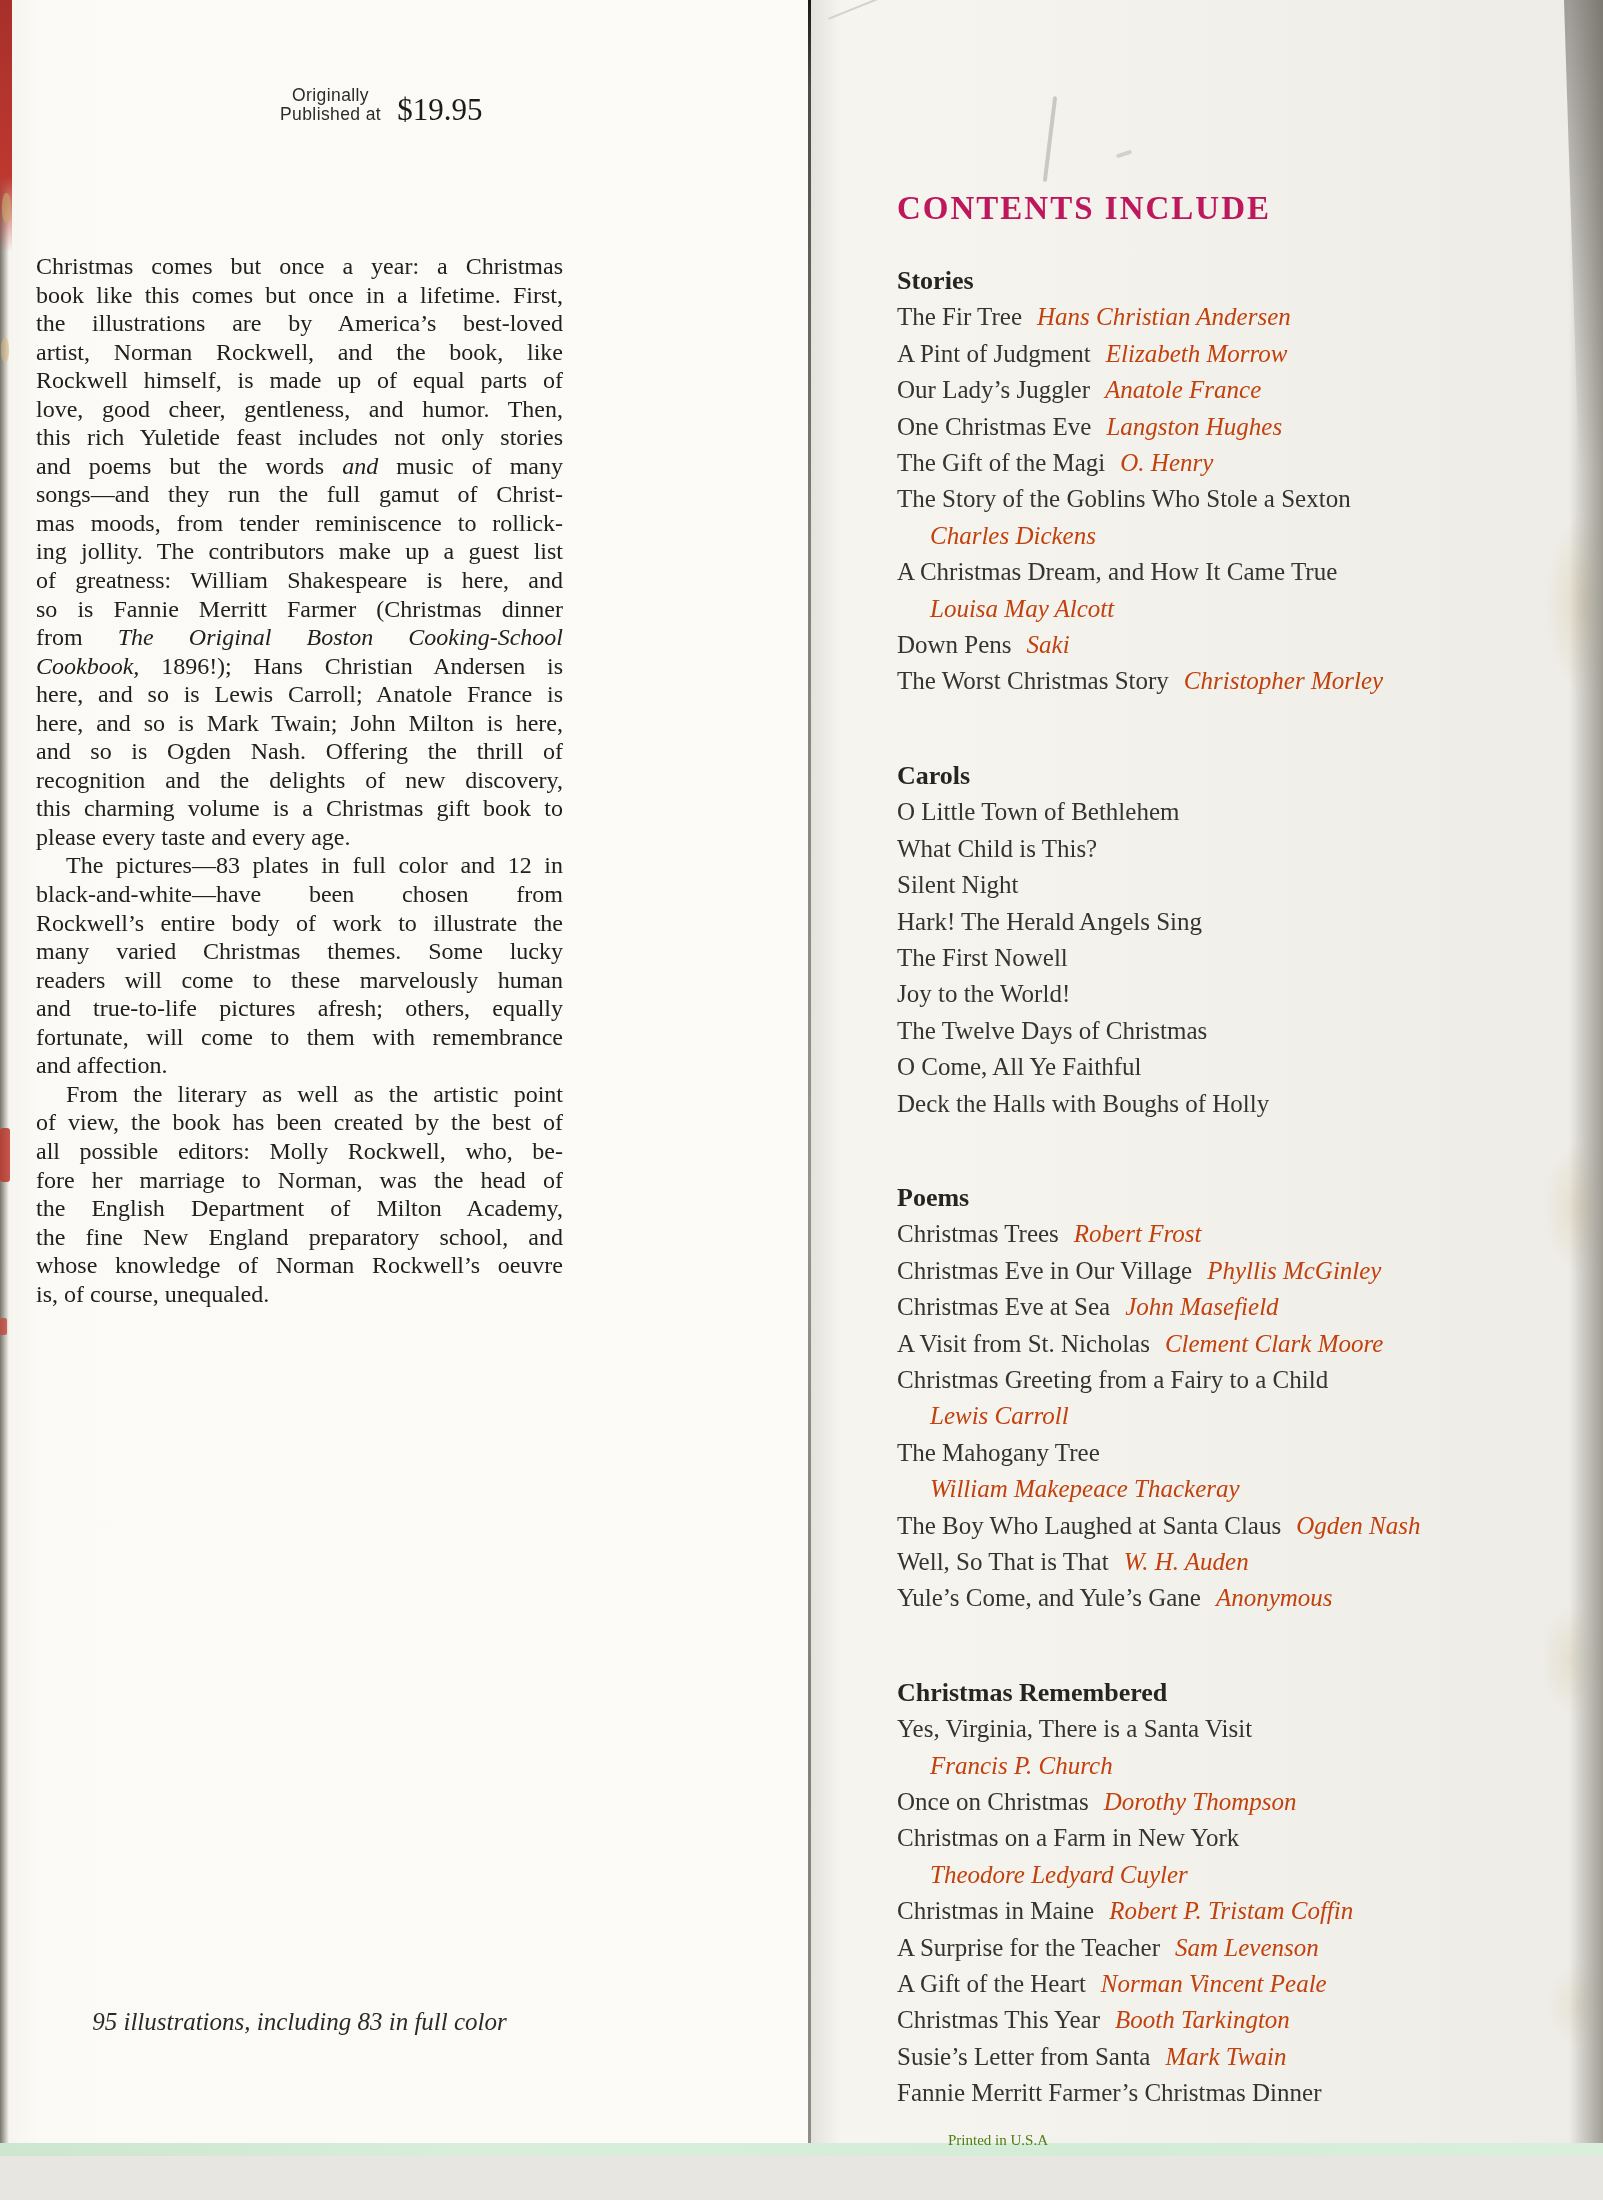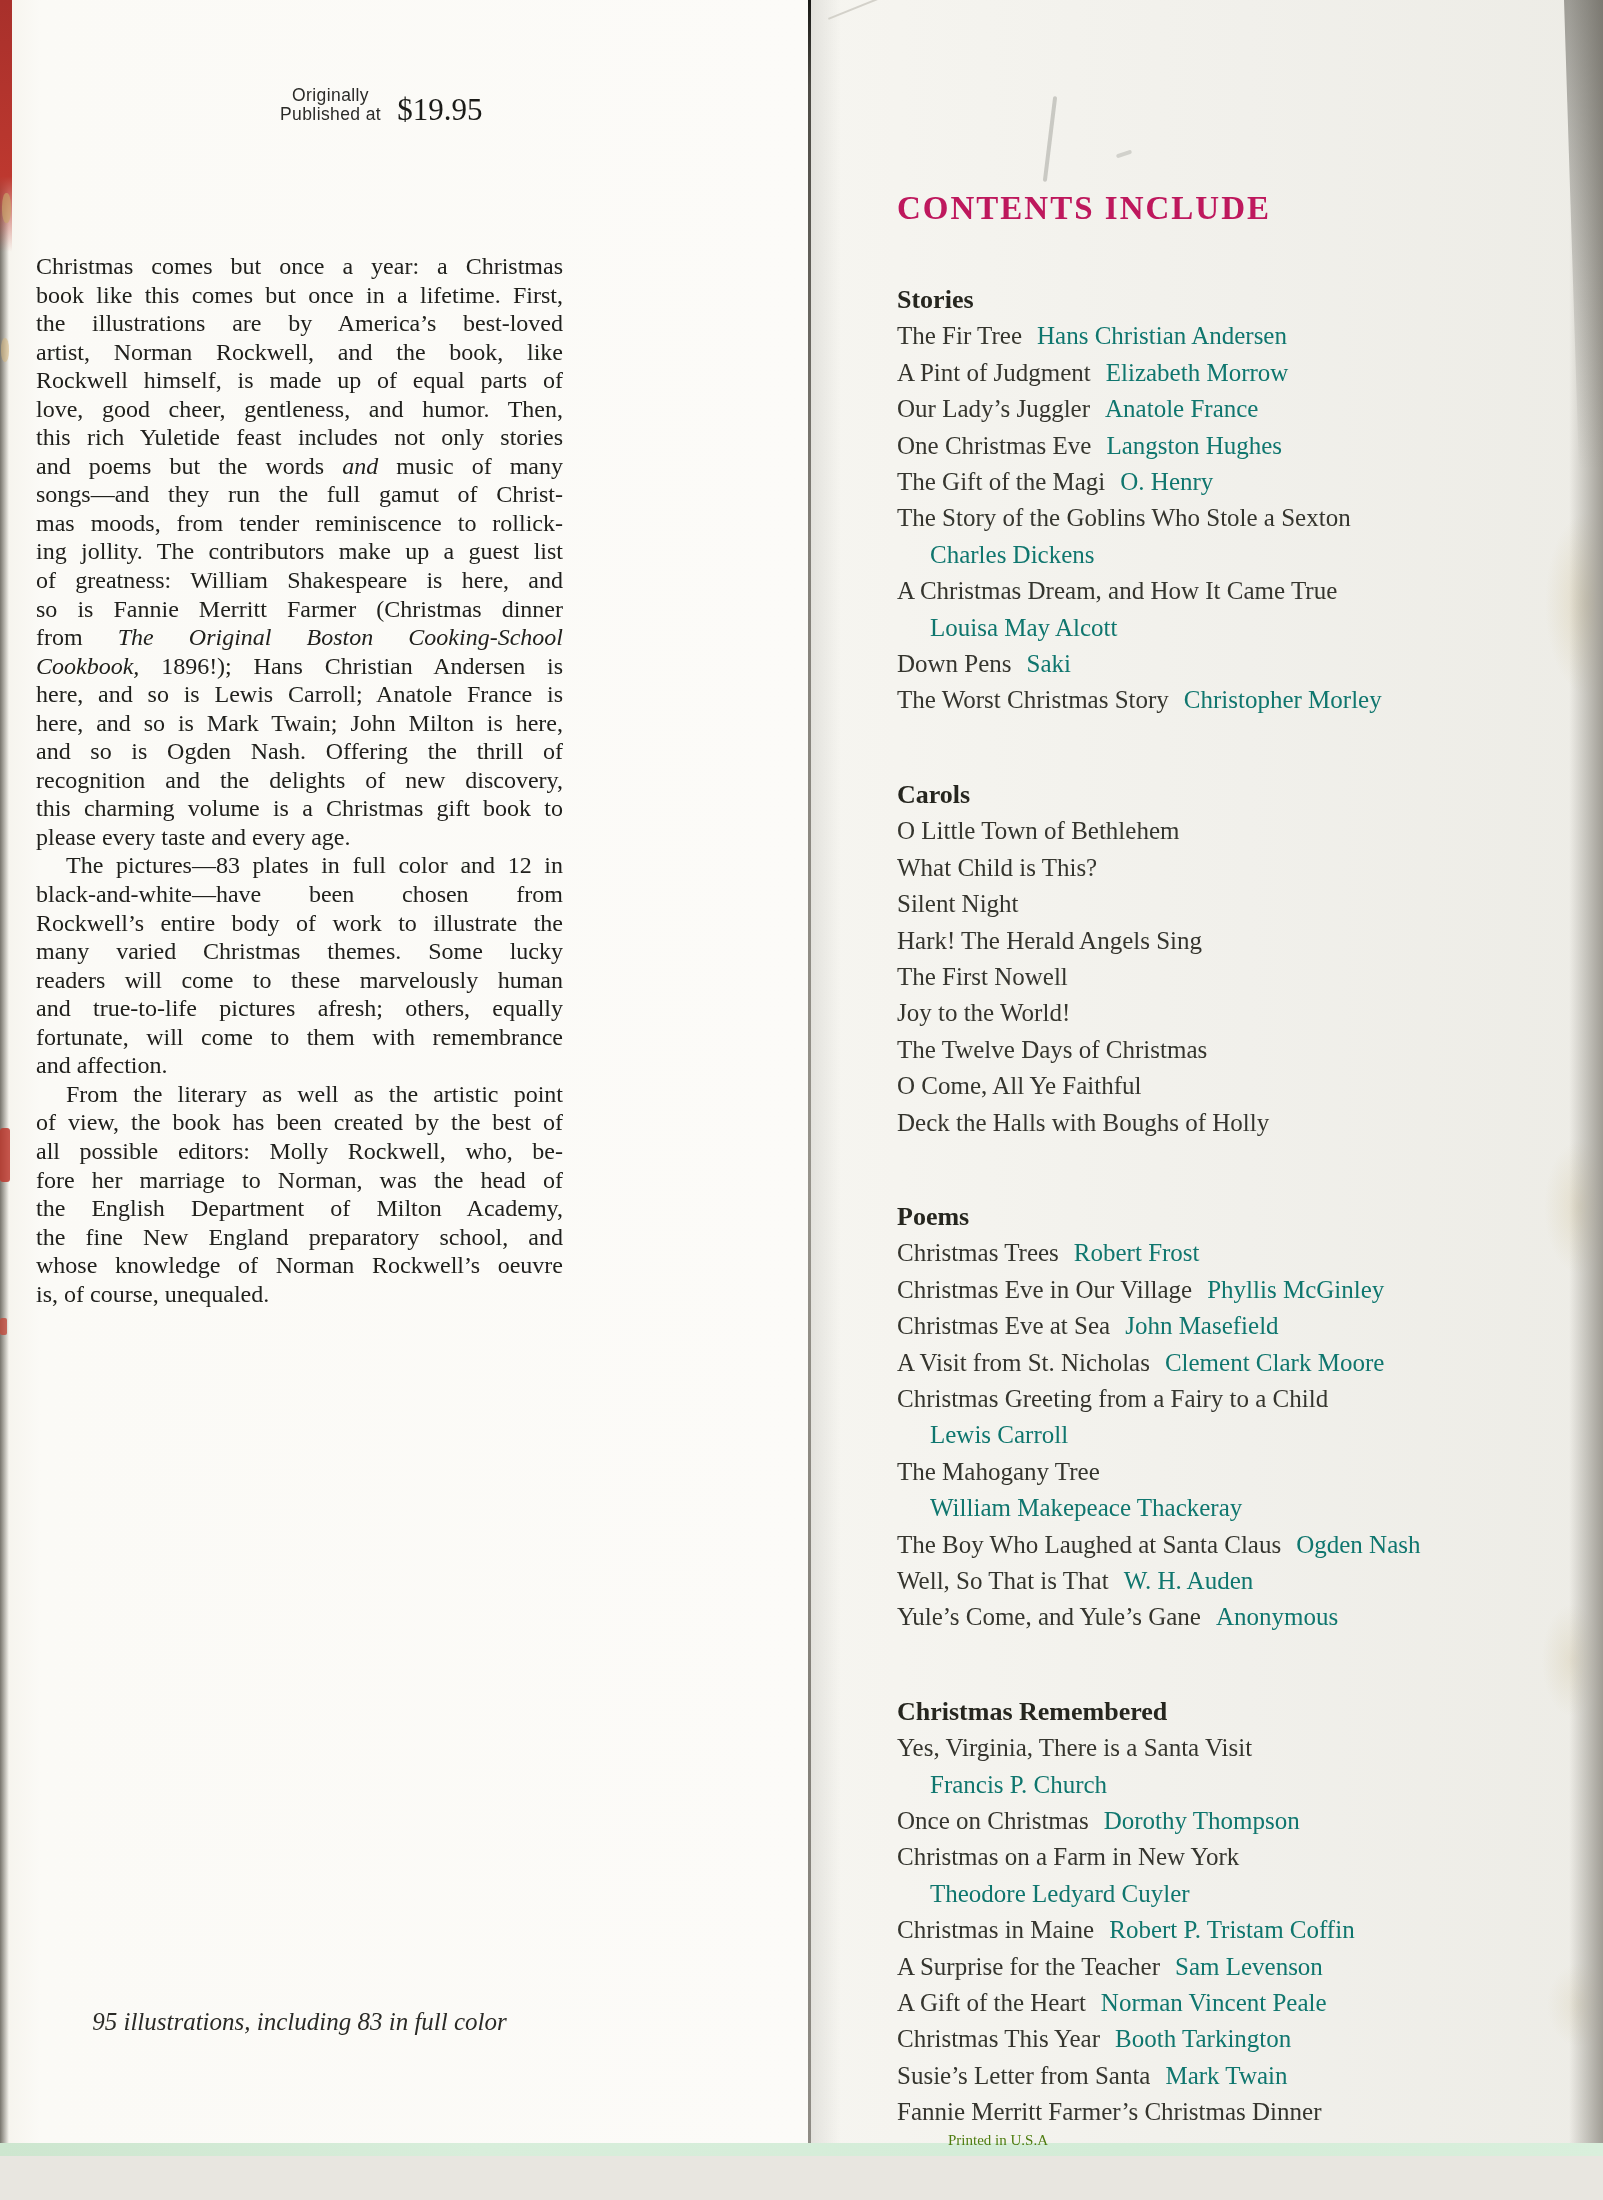--- a/index.html
+++ b/index.html
@@ -54,25 +54,25 @@
   .fline{text-align:justify;text-align-last:justify;}
   .fline.plast{text-align-last:left;}
   .fline.indent{text-indent:30px;}
   .it{font-style:italic;}
   .illus-note{position:absolute;left:36px;top:2008px;width:527px;text-align:center;
     font-style:italic;font-size:25px;color:#2a2a26;}
   
   .contents{position:absolute;left:897px;top:190px;width:660px;}
   .contents-heading{font-size:33px;font-weight:bold;color:#be185d;letter-spacing:2px;line-height:36px;}
   .section{margin-top:58px;}
-  .section.first{margin-top:56px;}
+  .section.first{margin-top:37px;}
   .sec-head{font-weight:bold;font-size:26px;color:#26261f;line-height:36.4px;}
   .entry{font-size:25px;line-height:36.4px;white-space:nowrap;}
   .etitle{color:#35352e;}
-  .eauthor{color:#0f766e;margin-left:15px;}
+  .eauthor{font-style:italic;color:#c2410c;margin-left:15px;}
   .author-row{padding-left:33px;}
   .author-row .eauthor{margin-left:0;}
   
   .footer{position:absolute;left:948px;top:2124px;font-size:15px;line-height:33px;color:#4d7c0f;}
 </style>
 </head>
 <body>
 
 <div class="page">
 

